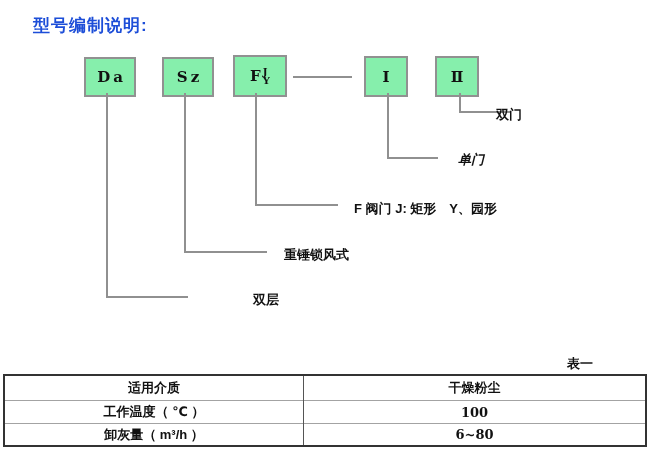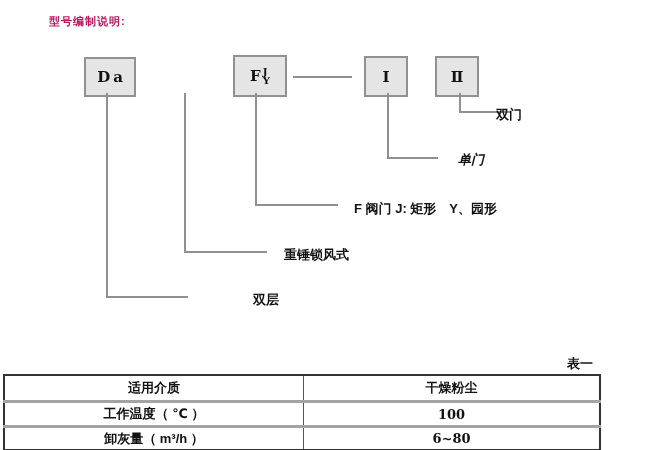--- a/index.html
+++ b/index.html
@@ -8,32 +8,31 @@
     width: 650px;
     height: 450px;
     background: #ffffff;
     font-family: "Liberation Sans", "DejaVu Sans", sans-serif;
     color: #1a1a1a;
     overflow: hidden;
   }
   .abs { position: absolute; }
 
   .doc-title {
-    font-size: 11px;
+    font-size: 17px;
     font-weight: bold;
     letter-spacing: 1px;
-    color: #be185d;
+    color: #1d4ed8;
     white-space: pre;
-    margin-left: 16px;
   }
 
   
   .code-box {
     position: absolute;
-    background: #e5e5e5;
+    background: #86efac;
     border: 2px solid #919191;
     display: flex;
     align-items: center;
     justify-content: center;
     font-family: "DejaVu Serif", "Liberation Serif", serif;
     font-weight: bold;
     font-size: 15px;
     color: #111;
   }
   .code-box .code { letter-spacing: 3px; text-indent: 3px; }
@@ -67,27 +66,27 @@
     font-size: 13px;
     font-weight: bold;
     color: #111;
   }
 
   
   .perf-table {
     position: absolute;
     left: 3px;
     top: 374px;
-    width: 598px;
+    width: 644px;
     border: 2px solid #333333;
     border-collapse: collapse;
     background: #ffffff;
   }
   .perf-table td {
-    border-top: 3px solid #a3a3a3;
+    border-top: 1px solid #a3a3a3;
     font-size: 13px;
     font-weight: bold;
     text-align: center;
     vertical-align: middle;
     color: #111;
     padding: 0;
   }
   .perf-table tr:first-child td { border-top: none; }
   .perf-table td.param { width: 298px; border-right: 1px solid #555555; }
   .perf-table td.value { font-family: "DejaVu Serif", "Liberation Serif", serif; }
@@ -99,20 +98,23 @@
 <body>
 
 <div id="canvas">
 
   <div class="abs doc-title" style="left:33px; top:14px;">型号编制说明:</div>
 
   <div class="code-box" style="left:84px; top:57px; width:48px; height:36px;">
     <span class="code">Da</span>
   </div>
 
+  <div class="code-box" style="left:162px; top:57px; width:48px; height:36px;">
+    <span class="code">Sz</span>
+  </div>
 
   <div class="code-box" style="left:233px; top:55px; width:50px; height:38px;">
     <span class="fjy-wrap">
       <span class="main">F</span>
       <span class="stack">
         <span>J</span>
         <span>Y</span>
       </span>
     </span>
   </div>

